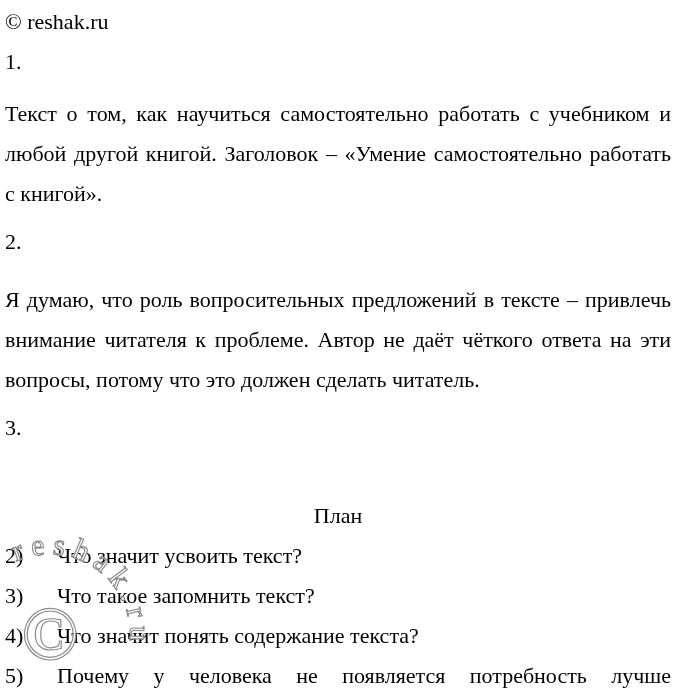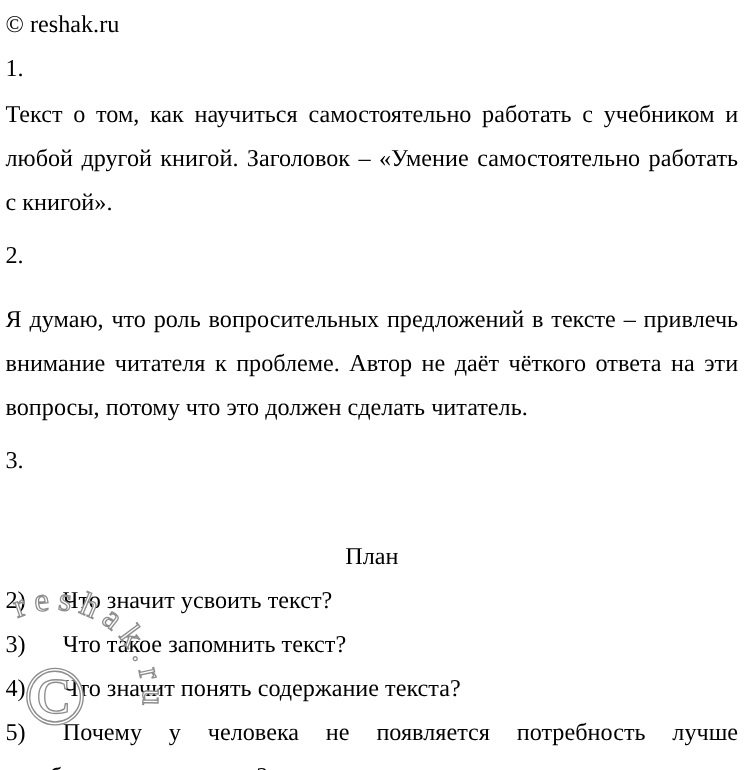--- a/index.html
+++ b/index.html
@@ -8,21 +8,21 @@
     background: #ffffff; color: #000000;
     font-family: "Liberation Serif", serif;
     font-size: 22px; line-height: 40px;
     position: relative;
   }
   .page { padding: 2px 5px 0 5px; }
   .header { display: flex; justify-content: space-between; align-items: baseline; }
   .ex-title { font-weight: bold; }
   p { margin: 0; }
   .para { text-align: justify; }
-  .mt2 { margin-top: 2px; }
+  .mt2 { margin-top: 12px; }
   .mt5 { margin-top: 18px; }
   .mt8 { margin-top: 8px; }
   .plan-title { text-align: center; margin-top: 48px; }
   .plan-item { text-align: justify; }
   .inum { display: inline-block; width: 52px; }
   .watermark {
     position: absolute; left: 0; top: 520px;
     pointer-events: none;
   }
   .wm-arc {

